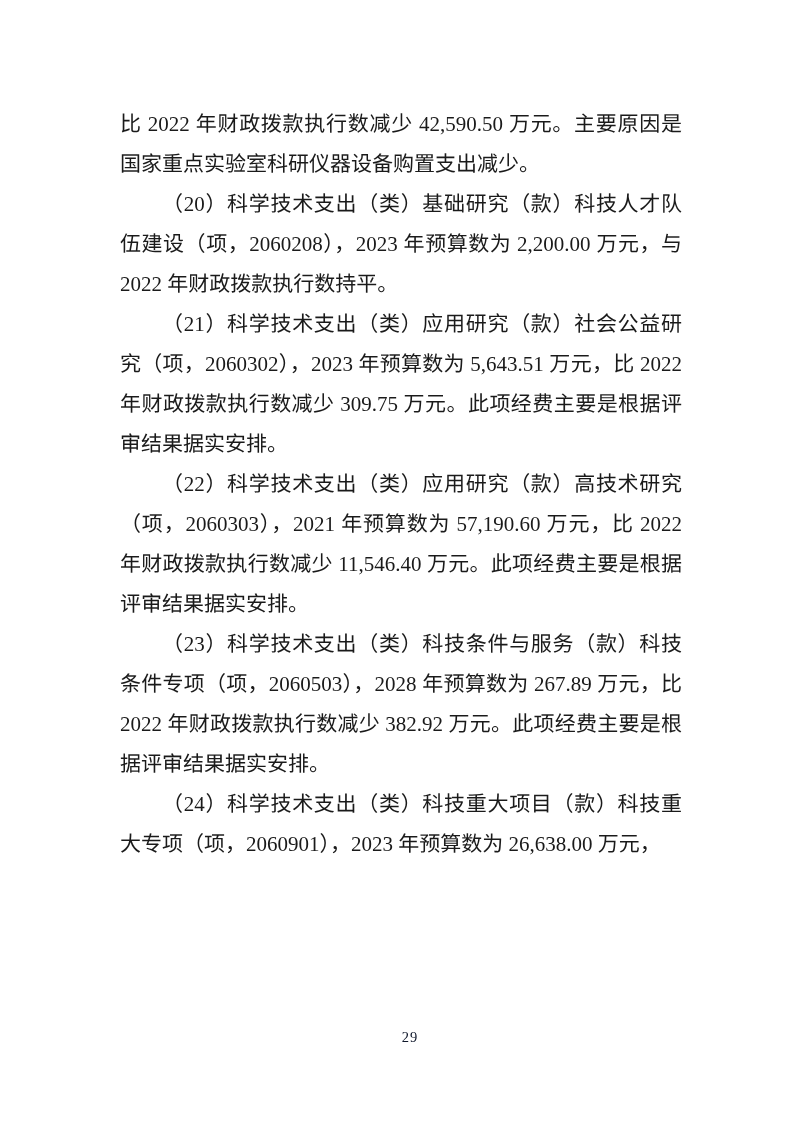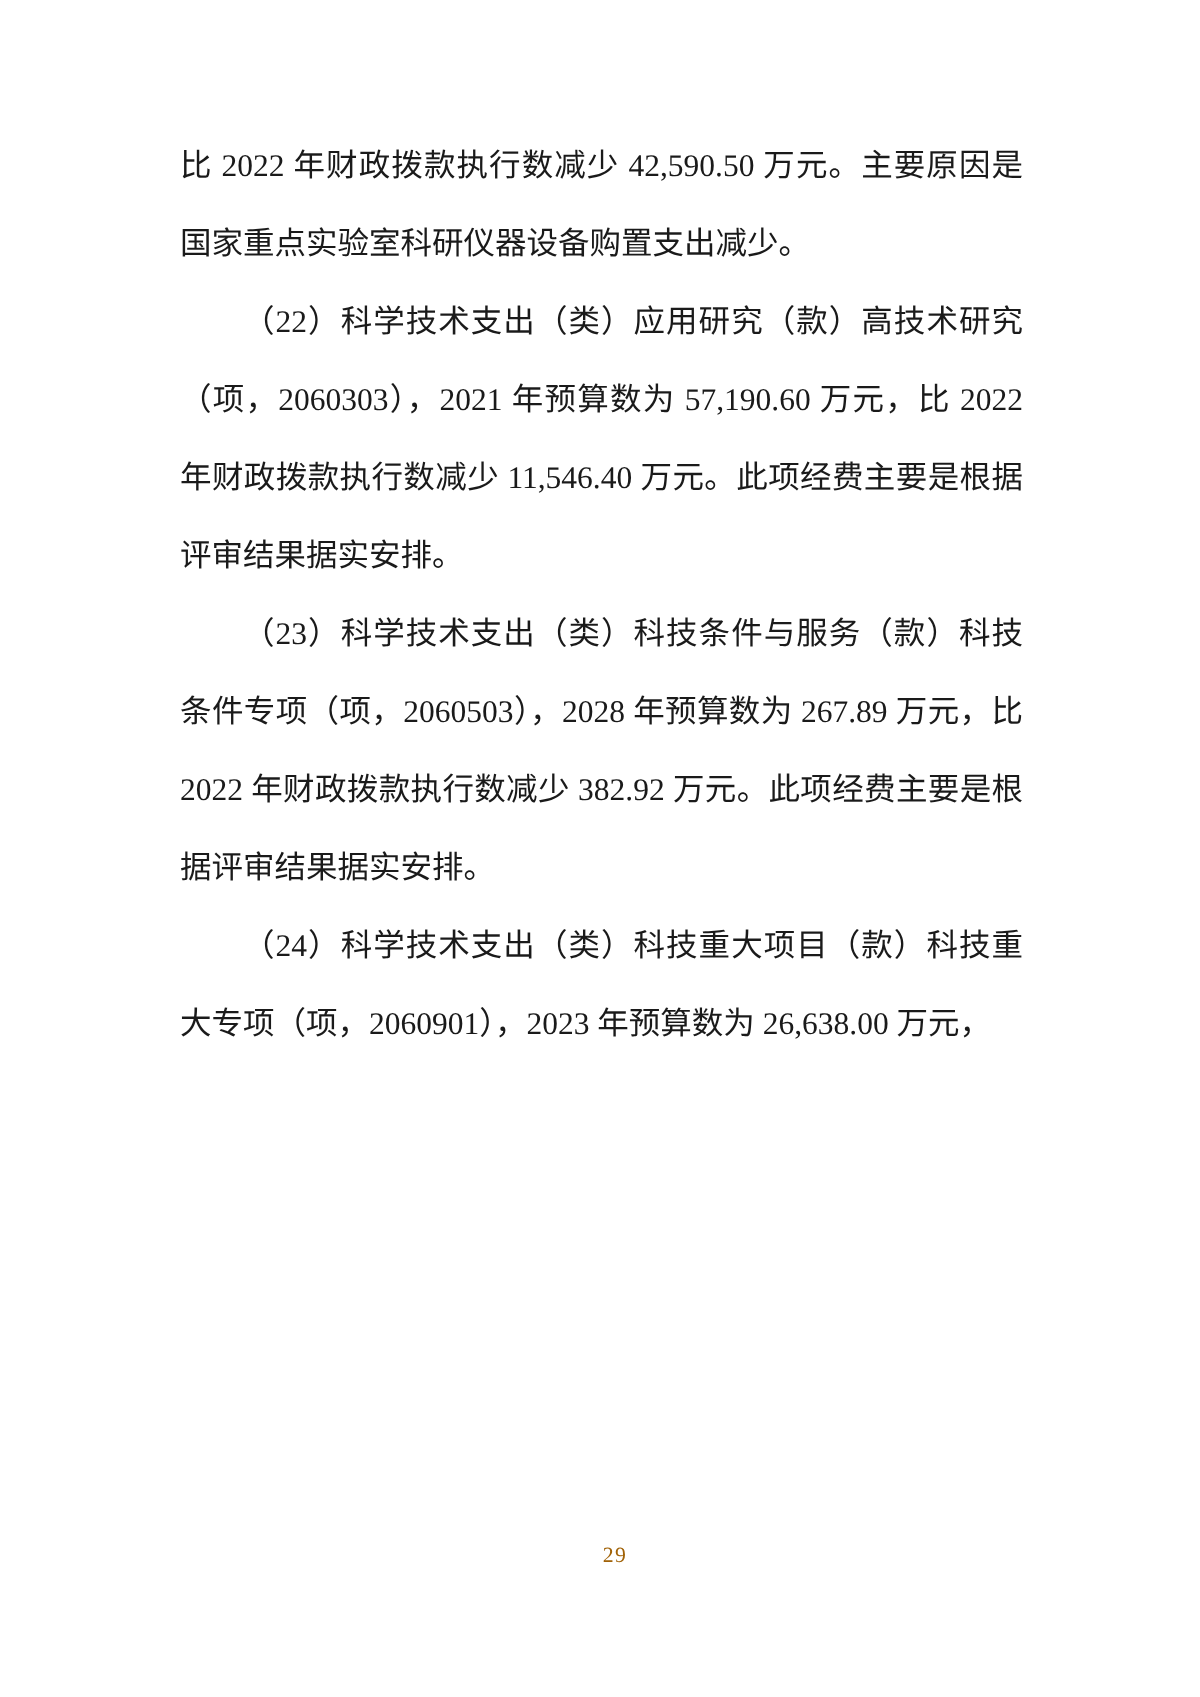--- a/index.html
+++ b/index.html
@@ -12,52 +12,54 @@
     width: 800px;
     height: 1131px;
     background: #ffffff;
     font-family: "Liberation Serif", "DejaVu Serif", serif;
     color: #1a1a1a;
     overflow: hidden;
   }
   .content {
     position: absolute;
     left: 120px;
-    top: 84px;
+    top: 104px;
     width: 562px;
     font-size: 21px;
-    line-height: 52px;
+    line-height: 40px;
     text-align: justify;
     text-justify: inter-ideograph;
   }
   .para {
     margin: 0;
     padding: 0;
     text-indent: 2em;
     word-break: normal;
   }
   .para.continuation {
     text-indent: 0;
   }
   .page-footer {
     position: absolute;
     top: 1028px;
     left: 120px;
     width: 580px;
     text-align: center;
     font-size: 14.5px;
     line-height: 18px;
-    color: #a16207;
+    color: #0f172a;
     letter-spacing: 1px;
   }
 </style>
 </head>
 <body>
 
 <div class="page">
   <div class="content">
     <p class="para continuation">比 2022 年财政拨款执行数减少 42,590.50 万元。主要原因是国家重点实验室科研仪器设备购置支出减少。</p>
+    <p class="para">（20）科学技术支出（类）基础研究（款）科技人才队伍建设（项，2060208），2023 年预算数为 2,200.00 万元，与 2022 年财政拨款执行数持平。</p>
+    <p class="para">（21）科学技术支出（类）应用研究（款）社会公益研究（项，2060302），2023 年预算数为 5,643.51 万元，比 2022 年财政拨款执行数减少 309.75 万元。此项经费主要是根据评审结果据实安排。</p>
     <p class="para">（22）科学技术支出（类）应用研究（款）高技术研究（项，2060303），2021 年预算数为 57,190.60 万元，比 2022 年财政拨款执行数减少 11,546.40 万元。此项经费主要是根据评审结果据实安排。</p>
     <p class="para">（23）科学技术支出（类）科技条件与服务（款）科技条件专项（项，2060503），2028 年预算数为 267.89 万元，比 2022 年财政拨款执行数减少 382.92 万元。此项经费主要是根据评审结果据实安排。</p>
     <p class="para">（24）科学技术支出（类）科技重大项目（款）科技重大专项（项，2060901），2023 年预算数为 26,638.00 万元，</p>
   </div>
   <div class="page-footer">29</div>
 </div>
 
 </body></html>

